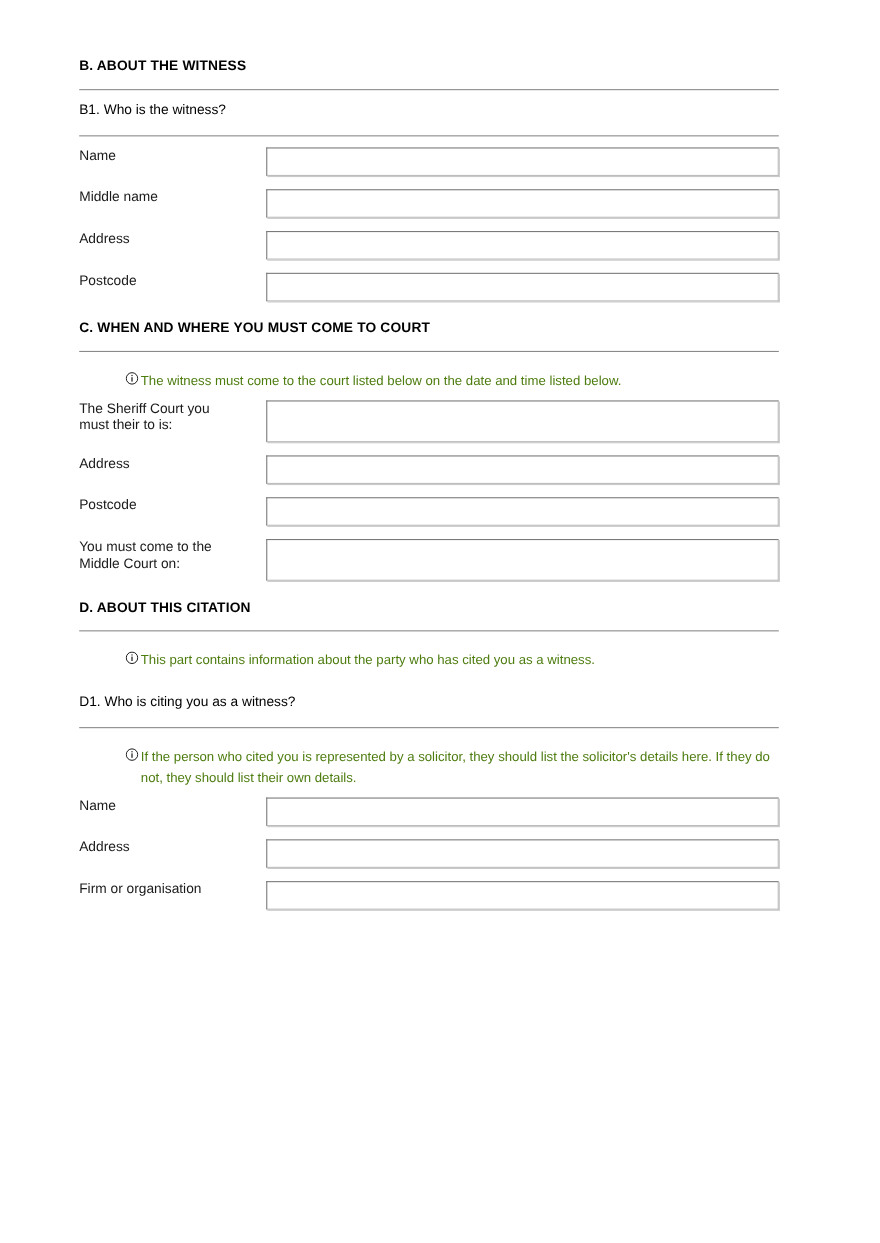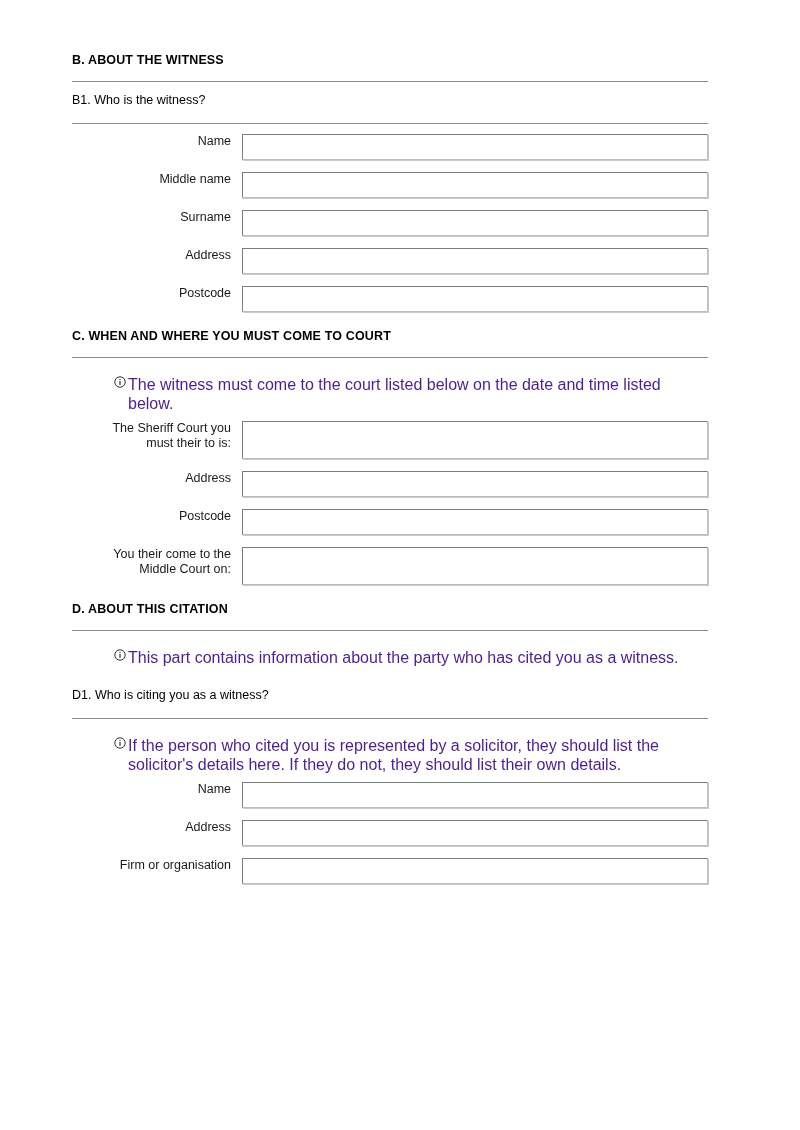--- a/index.html
+++ b/index.html
@@ -52,23 +52,23 @@
     border: 0;
     border-top: 1px solid #8a8a8a;
     margin: 13px 0 10px 0;
     height: 0;
     width: 100%;
   }
 
   
   .info-note {
     position: relative;
-    font-size: 16px;
+    font-size: 12px;
     line-height: 19px;
-    color: #4c1d95;
+    color: #4d7c0f;
     padding-left: 56px;
     padding-top: 1px;
     padding-bottom: 2px;
     margin-top: 16px;
   }
   .info-icon {
     position: absolute;
     left: 42px;
     top: 2px;
     width: 12px;
@@ -82,21 +82,21 @@
     display: flex;
     align-items: flex-start;
     justify-content: flex-start;
     margin-top: 12px;
   }
   .field-row.first-in-group { margin-top: 6px; }
 
   .field-label {
     width: 170px;
     flex: 0 0 170px;
-    text-align: right;
+    text-align: left;
     font-size: 12.5px;
     line-height: 15px;
     color: #1a1a1a;
     padding-right: 11px;
     box-sizing: border-box;
   }
   .field-label .l2 { display: block; }
 
   .field-input {
     flex: 1 1 auto;
@@ -137,24 +137,20 @@
     <div class="field-row first-in-group">
       <div class="field-label">Name</div>
       <input class="field-input" type="text" placeholder="" style="">
     </div>
 
     <div class="field-row">
       <div class="field-label">Middle name</div>
       <input class="field-input" type="text" placeholder="" style="">
     </div>
 
-    <div class="field-row">
-      <div class="field-label">Surname</div>
-      <input class="field-input" type="text" placeholder="" style="">
-    </div>
 
     <div class="field-row">
       <div class="field-label">Address</div>
       <input class="field-input" type="text" placeholder="" style="">
     </div>
 
     <div class="field-row">
       <div class="field-label">Postcode</div>
       <input class="field-input" type="text" placeholder="" style="">
     </div>
@@ -187,21 +183,21 @@
       <input class="field-input" type="text" placeholder="" style="">
     </div>
 
     <div class="field-row">
       <div class="field-label">Postcode</div>
       <input class="field-input" type="text" placeholder="" style="">
     </div>
 
     <div class="field-row">
       <div class="field-label">
-        <span class="l1">You their come to the</span>
+        <span class="l1">You must come to the</span>
         <span class="l2">Middle Court on:</span>
       </div>
       <input class="field-input tall" type="text" placeholder="" style="">
     </div>
 
     <div class="section-heading">D. ABOUT THIS CITATION</div>
 
     <hr class="rule">
 
     <div class="info-note">

